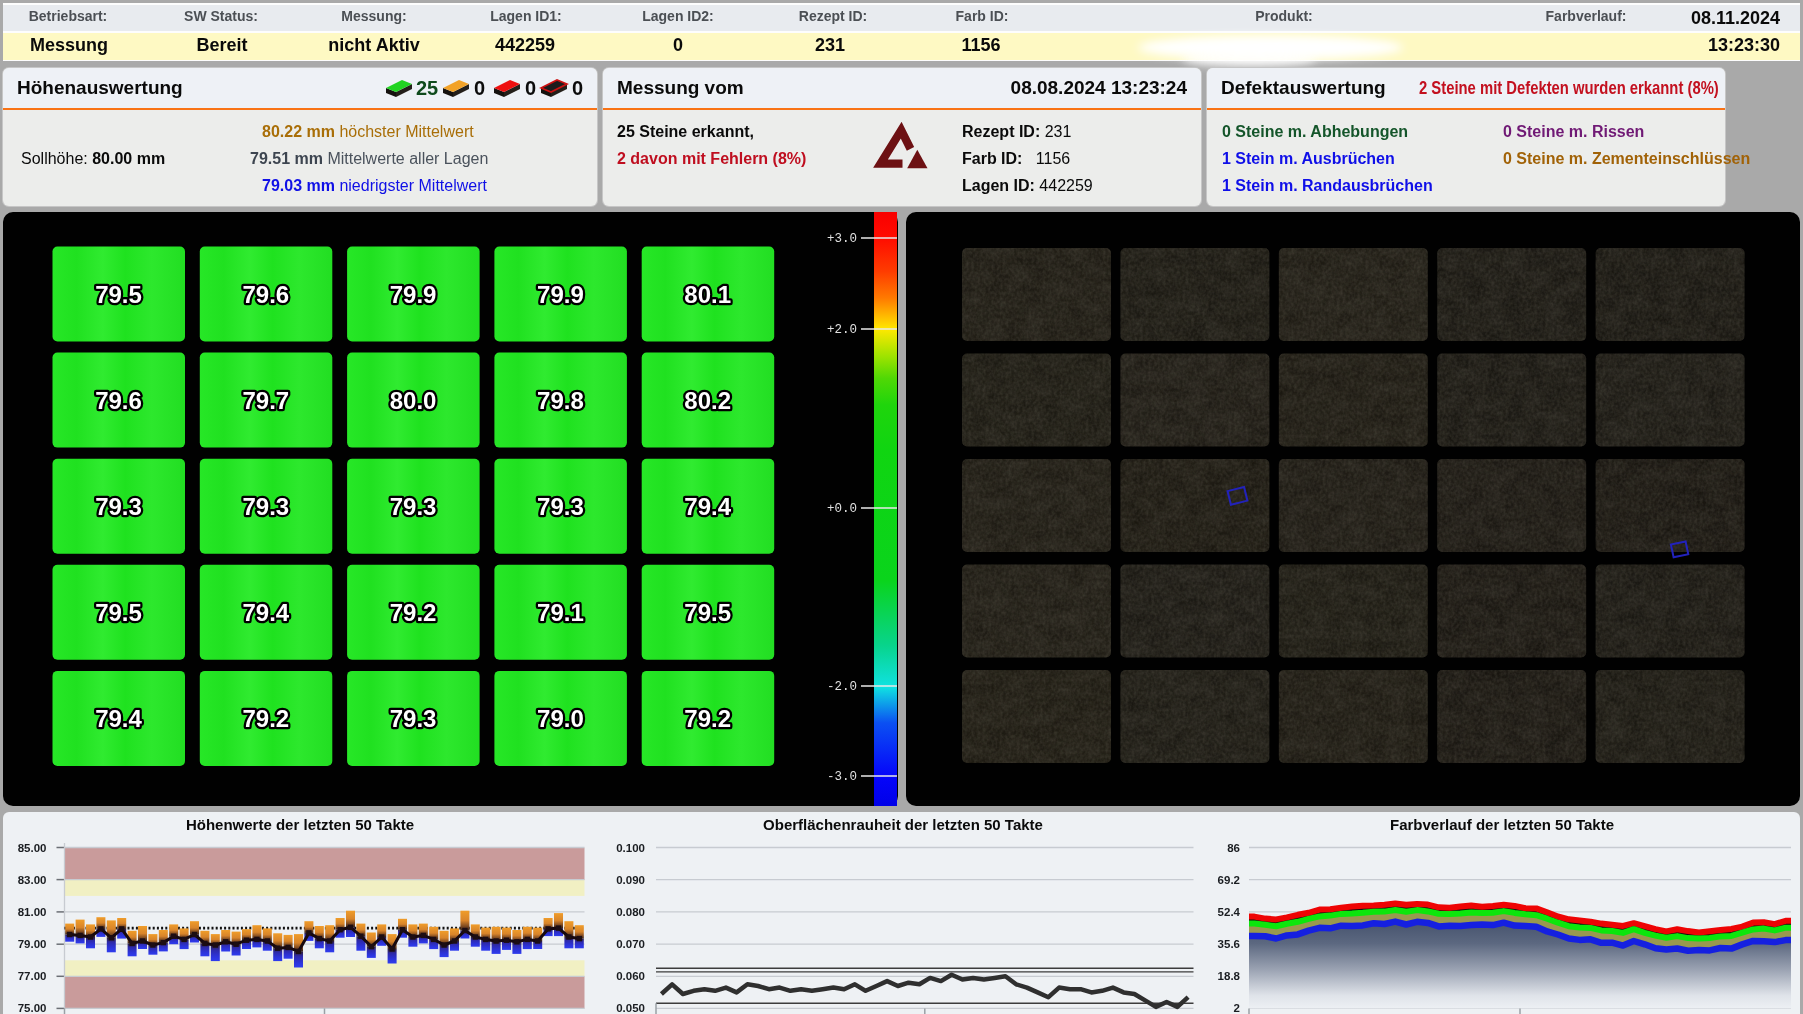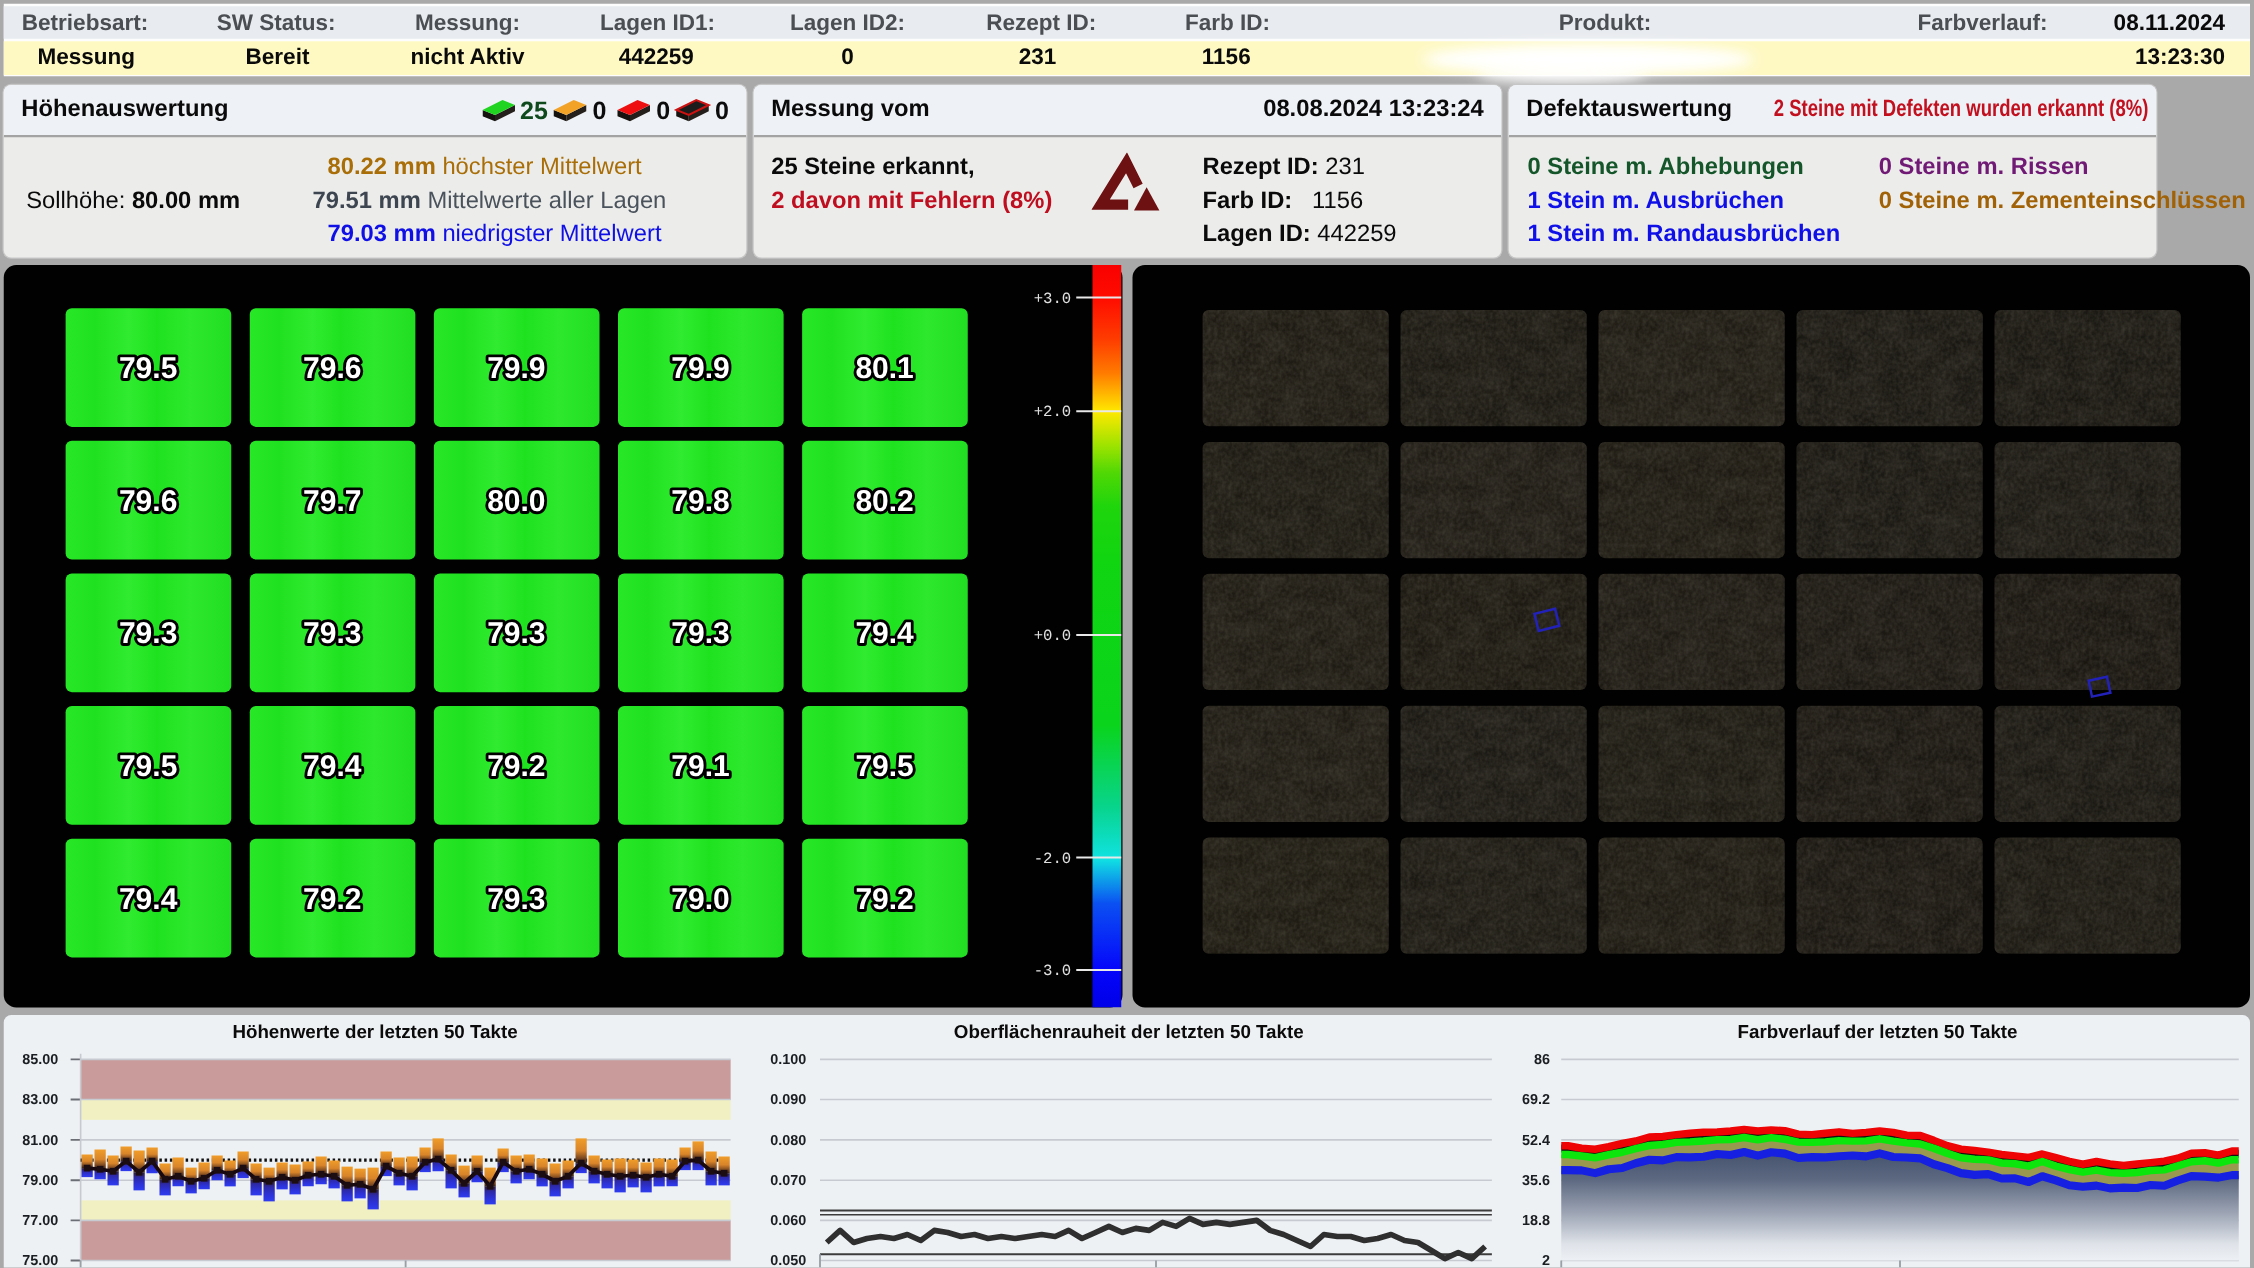--- a/index.html
+++ b/index.html
@@ -2,29 +2,29 @@
 <html><head><meta charset="utf-8"><title>Messung</title>
 <style>
 * { margin:0; padding:0; box-sizing:border-box; }
 html,body { width:1803px; height:1014px; overflow:hidden; background:#a9a9a9;
   font-family:"Liberation Sans", sans-serif; }
 .abs { position:absolute; }
 .hdr0 { left:3px; top:3px; width:1797px; height:58px; background:#fdfdfd; }
 .hdr1 { left:3px; top:5px; width:1797px; height:26px; background:#e8ebef; }
 .hdr2 { left:3px; top:33px; width:1797px; height:27px; background:#fef9c3; }
 .hlab { position:absolute; top:3px; transform:translateX(-50%); font-weight:bold;
-  font-size:18px; color:#4b4f54; white-space:nowrap; }
+  font-size:14px; color:#4b4f54; white-space:nowrap; }
 .hval { position:absolute; top:2px; transform:translateX(-50%); font-weight:bold;
   font-size:18px; color:#0a0a0a; white-space:nowrap; }
 .panel { position:absolute; top:68px; height:138px; background:#ecedeb;
   border-radius:6px; box-shadow:0 0 0 1px #c6c6c6; }
 .ptitle { position:absolute; left:0; top:0; right:0; height:42px; background:#eef1f6;
-  border-bottom:2px solid #a3a3a3; border-radius:6px 6px 0 0; }
+  border-bottom:2px solid #f97316; border-radius:6px 6px 0 0; }
 .ptxt { position:absolute; left:14px; top:9px; font-weight:bold; font-size:19px; color:#0a0a0a; }
-.bline { position:absolute; font-size:19px; white-space:nowrap; }
+.bline { position:absolute; font-size:16px; white-space:nowrap; }
 .blk { position:absolute; top:212px; height:594px; background:#010101; border-radius:10px; }
 .bot { position:absolute; left:3px; top:812px; width:1797px; height:202px;
   background:#eef1f4; border-radius:6px 6px 0 0; }
 .blob { position:absolute; background:#fff; border-radius:50%; filter:blur(5px); }
 </style></head>
 <body>
 <div class="abs hdr0"></div>
 <div class="abs hdr1">
   <span class="hlab" style="left:65px">Betriebsart:</span>
   <span class="hlab" style="left:218px">SW Status:</span>

